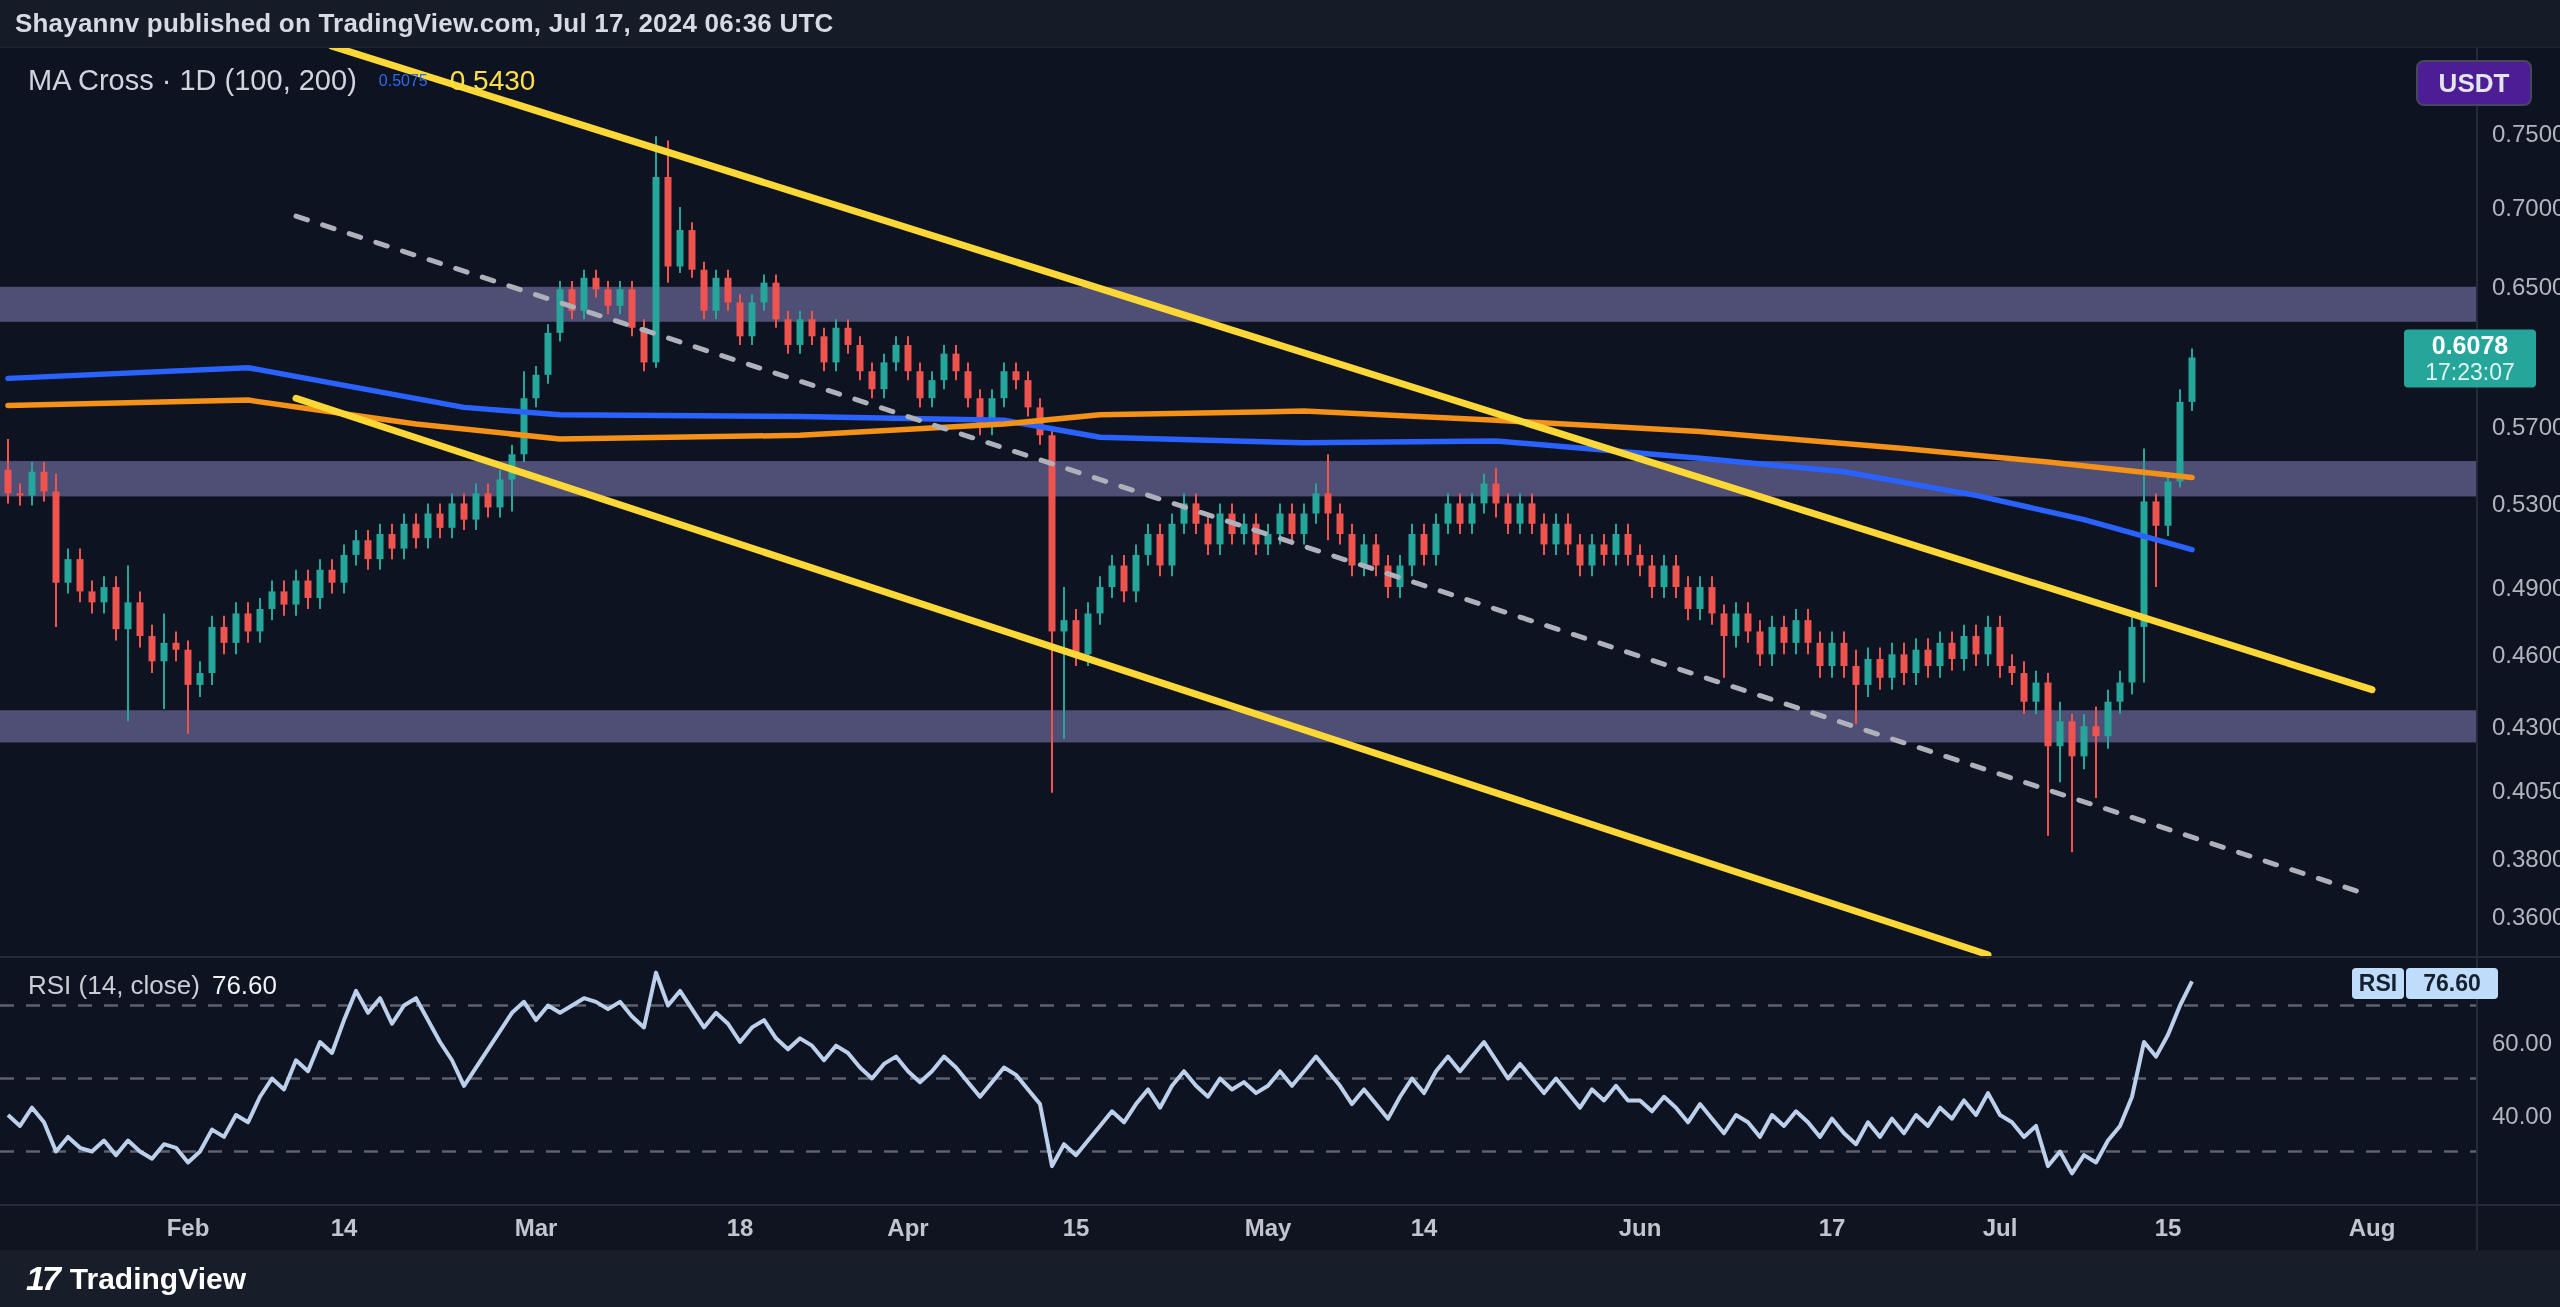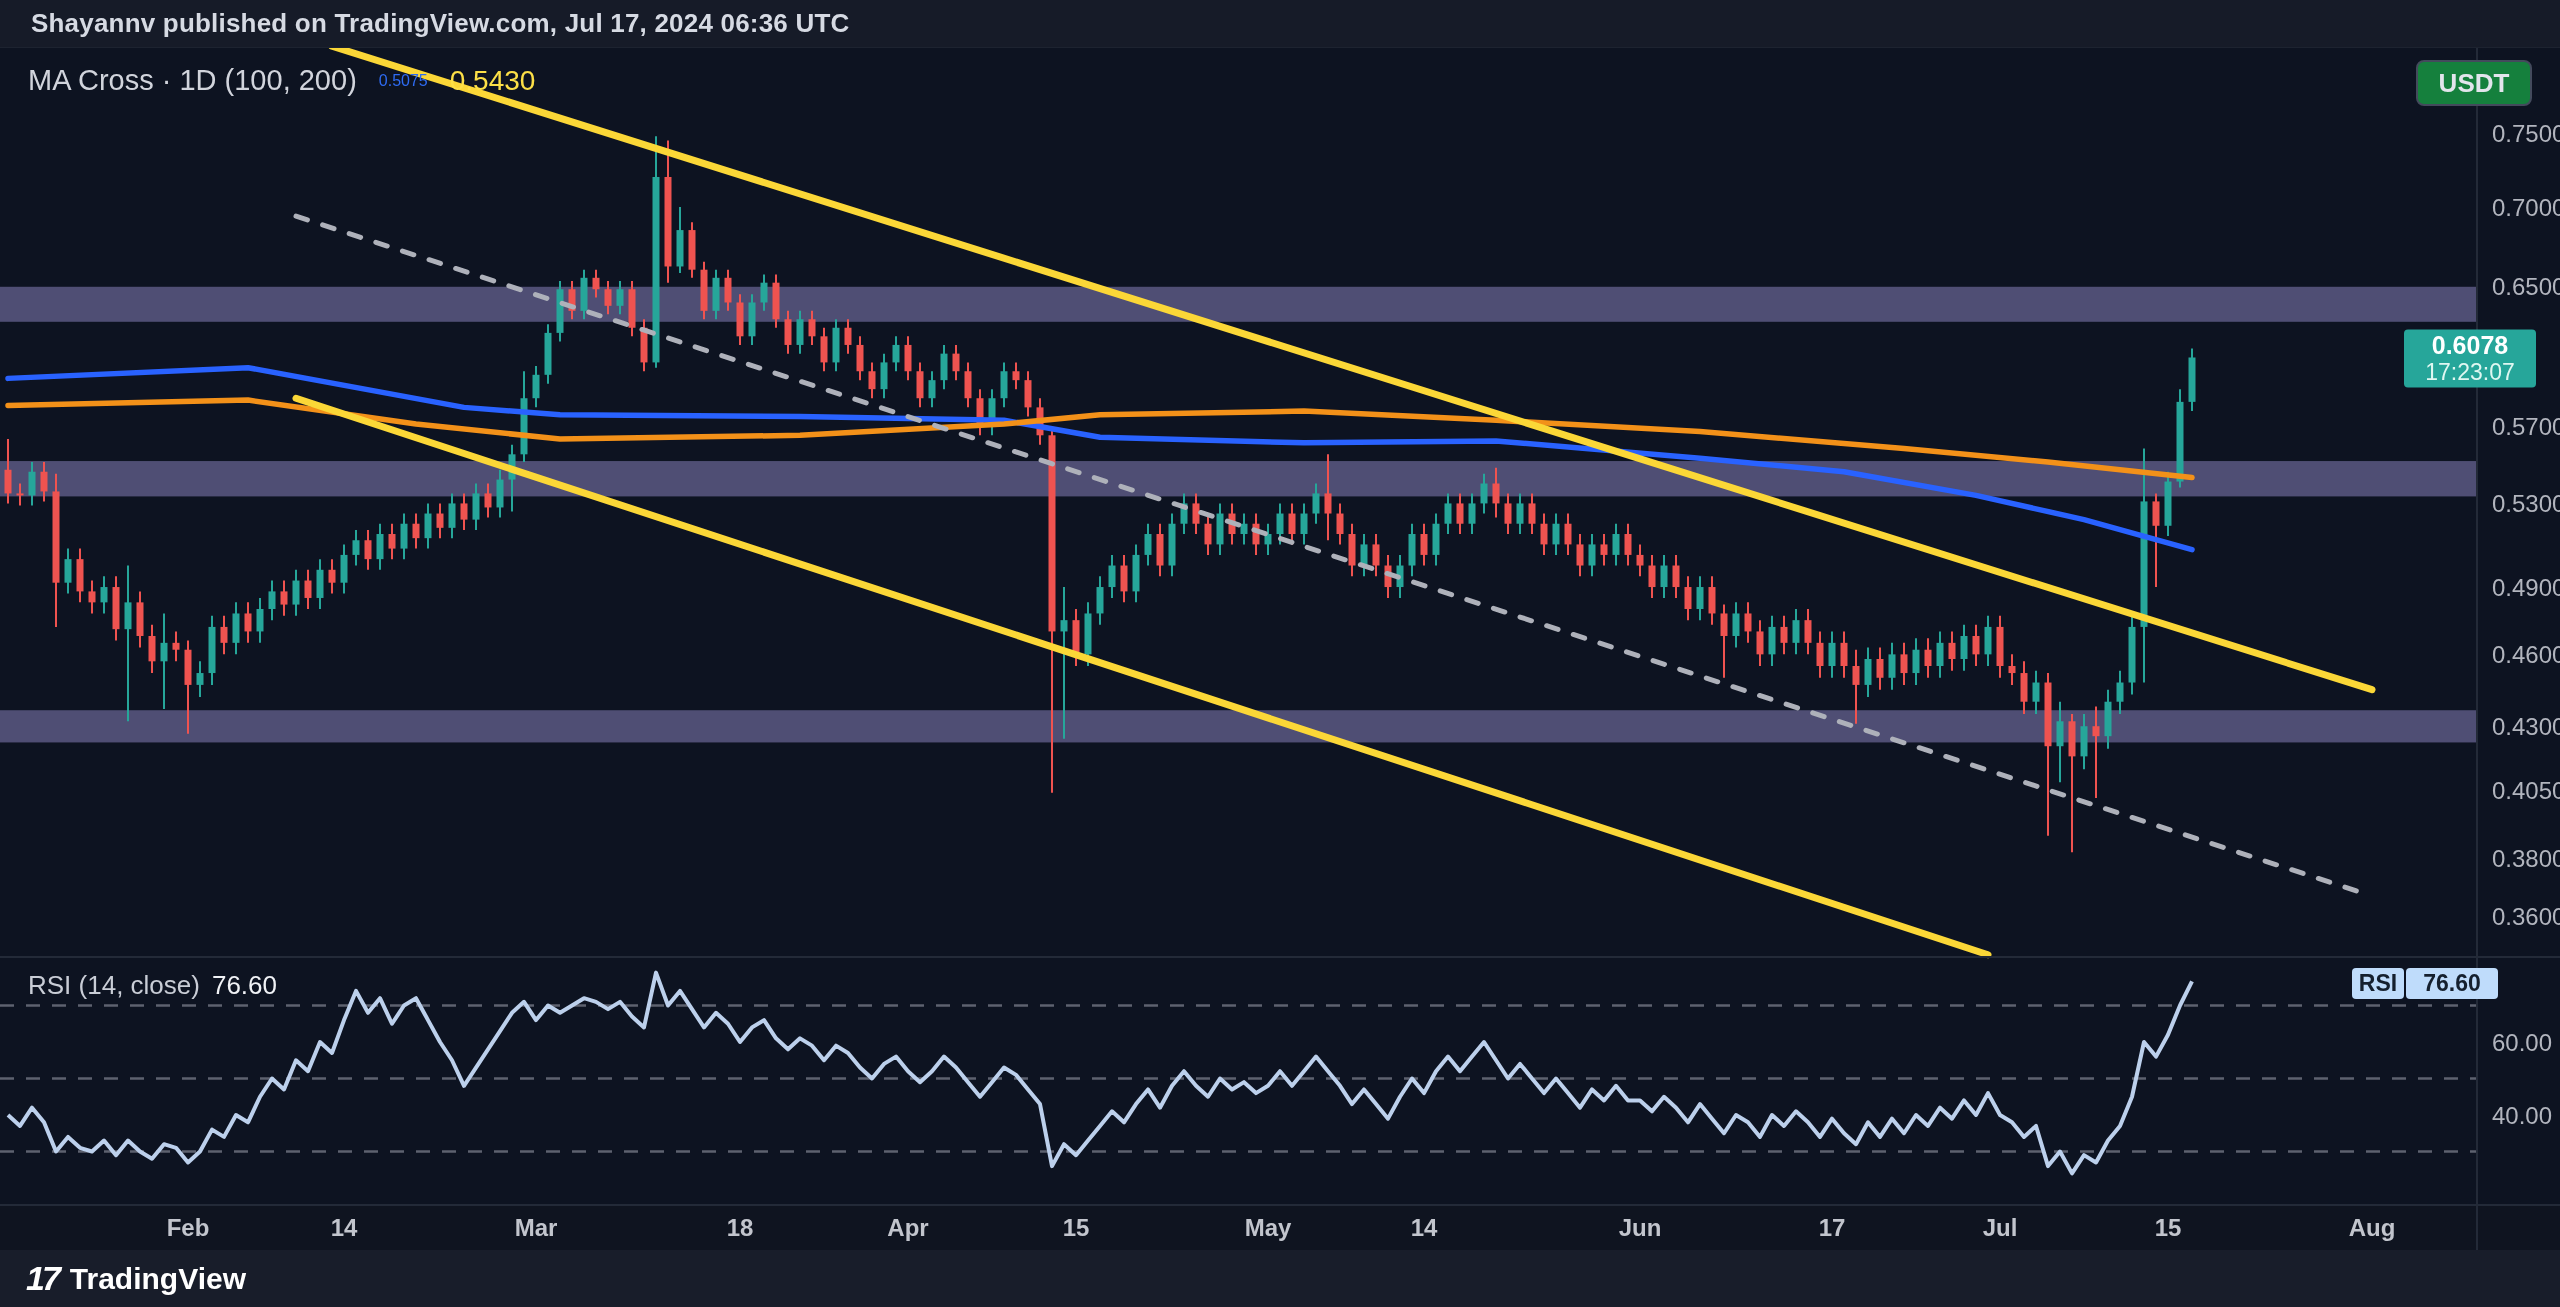--- a/index.html
+++ b/index.html
@@ -1,32 +1,32 @@
 <!DOCTYPE html>
 <html><head>
 <meta charset="utf-8">
 <style>
   html,body{margin:0;padding:0;background:#0d1220;}
   *{box-sizing:border-box;}
   .screen{position:relative;width:2560px;height:1307px;background:#0d1321;overflow:hidden;
           font-family:"Liberation Sans","DejaVu Sans",sans-serif;}
   .topbar{position:absolute;top:0;left:0;width:2560px;height:48px;background:#161b28;
-          display:flex;align-items:center;padding-left:31px;border-bottom:1px solid #1d2330;}
+          display:flex;align-items:center;padding-left:15px;border-bottom:1px solid #1d2330;}
   .topbar span{color:#d6dae3;font-size:26px;font-weight:600;letter-spacing:.2px;}
   .chartwrap{position:absolute;top:48px;left:0;width:2560px;height:1202px;}
   svg{display:block;}
   .legend{position:absolute;top:16px;left:28px;display:flex;align-items:center;gap:22px;z-index:5;}
   .legend .name{color:#d1d4dc;font-size:29px;}
   .legend .v-blue{color:#2e6bf2;font-size:16px;}
   .legend .v-orange{color:#fde047;font-size:28px;}
   .rsilegend{position:absolute;top:922px;left:28px;display:flex;align-items:center;gap:12px;z-index:5;}
   .rsilegend .name{color:#c9cdd6;font-size:26px;}
   .rsilegend .val{color:#f0f2f6;font-size:26px;}
   .usdt{position:absolute;top:12px;left:2416px;width:116px;height:46px;border:2px solid #434a5c;
-        border-radius:8px;background:#15803d;color:#e2e5ec;font-size:26px;font-weight:600;
+        border-radius:8px;background:#4c1d95;color:#e2e5ec;font-size:26px;font-weight:600;
         display:flex;align-items:center;justify-content:center;z-index:6;}
   .footer{position:absolute;top:1250px;left:0;width:2560px;height:57px;background:#181d2a;
           display:flex;align-items:center;padding-left:26px;gap:12px;}
   .tvmark{color:#ffffff;font-size:34px;font-weight:800;letter-spacing:-3px;font-style:italic;}
   .tvbrand{color:#ffffff;font-size:30px;font-weight:600;}
 </style>
 </head>
 <body>
 
 <div class="screen">

